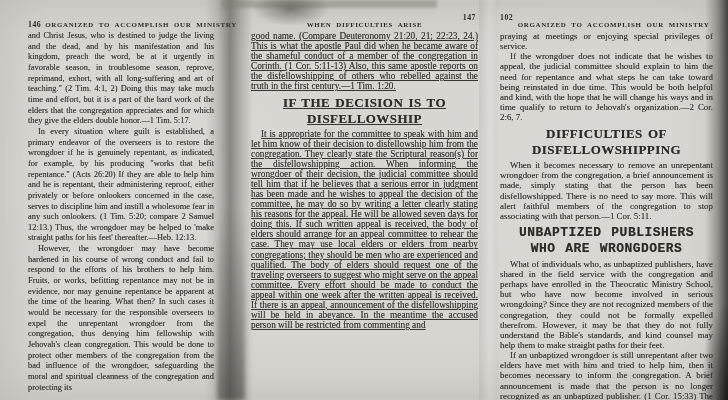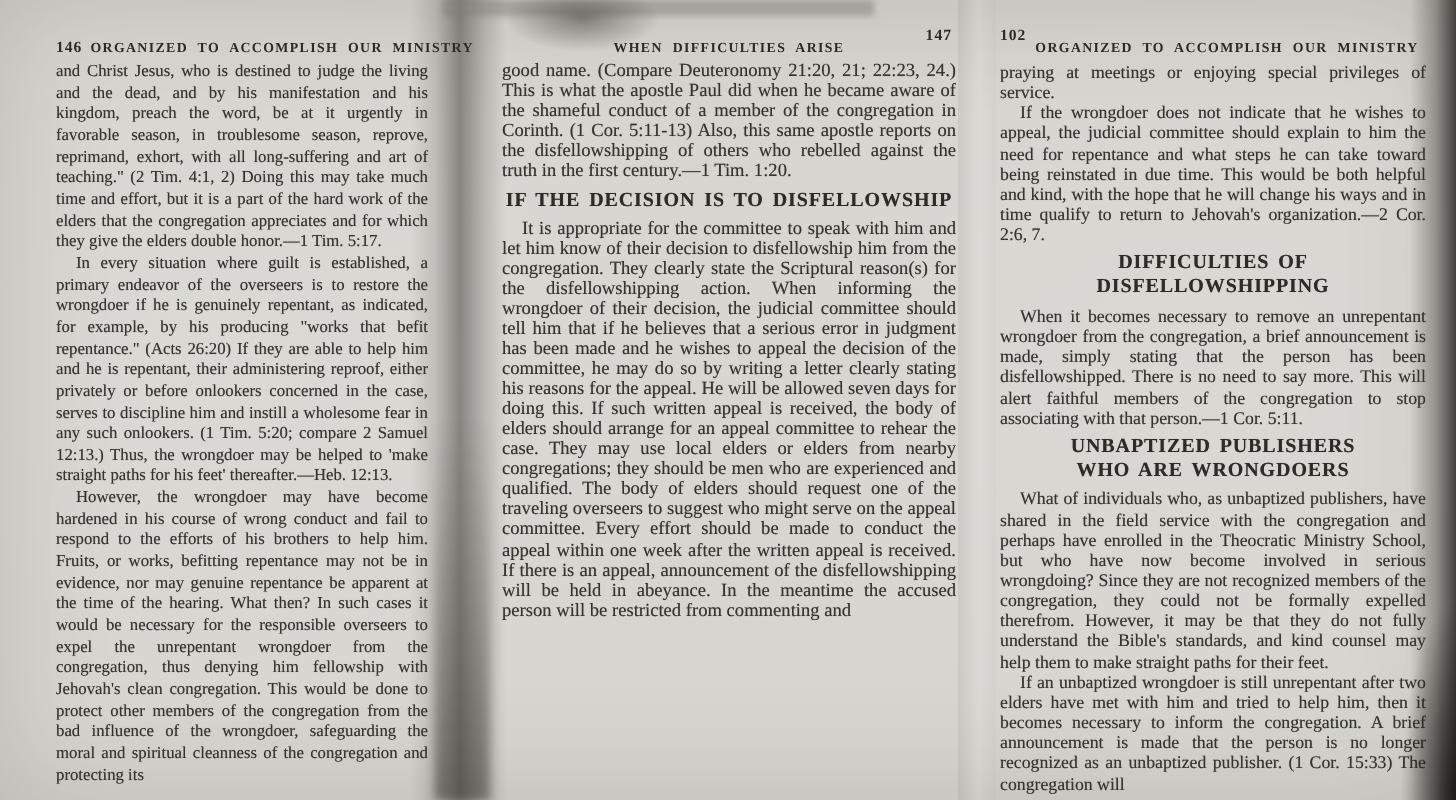--- a/index.html
+++ b/index.html
@@ -34,29 +34,29 @@
   .pgnum{font-size:7.8px;letter-spacing:0.5px;}
   .head-left .pgnum{margin-right:4px;}
   .head-147{text-align:center;}
   .head-147 .pgnum{position:absolute;right:2px;top:0;}
   .head-148{text-align:center;padding-left:14px;}
   .head-148 .pgnum{position:absolute;left:0;top:0;}
 
   .colbody{position:absolute;top:31px;left:0;right:0;bottom:0;overflow:hidden;
     text-align:justify;}
   .p146 .colbody{font-size:8.4px;line-height:10.65px;}
-  .p147 .colbody{font-size:9.3px;line-height:10.05px;}
+  .p147 .colbody{font-size:9.3px;line-height:10.05px;text-decoration:underline;}
   .p148 .colbody{font-size:8.9px;line-height:10.15px;}
   .colbody p{margin:0;text-indent:10px;text-shadow:0 0 0.35px rgba(54,52,48,0.55);}
   .colbody p.cont{text-indent:0;}
   .sect-head{font-weight:bold;text-align:center;text-indent:0;
-    font-size:10px;letter-spacing:0.45px;word-spacing:1.5px;
+    font-size:13px;letter-spacing:0.45px;word-spacing:1.5px;
     color:var(--ink-head);margin:4px 0 2.5px;line-height:1.2;
     text-shadow:0 0 0.35px rgba(45,43,39,0.55);}
-  .sect-head.two-line{white-space:pre-line;}
+  .sect-head.two-line{white-space:pre-line;font-family:Liberation Mono, monospace;}
 
   
   .fold-center{position:absolute;left:205px;top:0;width:48px;height:400px;
     background:linear-gradient(to right,
       rgba(60,58,52,0) 0%, rgba(60,58,52,0.16) 26%,
       rgba(48,46,41,0.48) 52%, rgba(60,58,52,0.20) 78%, rgba(60,58,52,0) 100%);}
   .fold-center-deep{position:absolute;left:217px;top:210px;width:28px;height:190px;
     background:linear-gradient(to bottom, rgba(35,34,30,0) 0%, rgba(35,34,30,0.42) 100%);
     filter:blur(2px);}
   .top-shade{position:absolute;left:222px;top:0;width:215px;height:8px;

